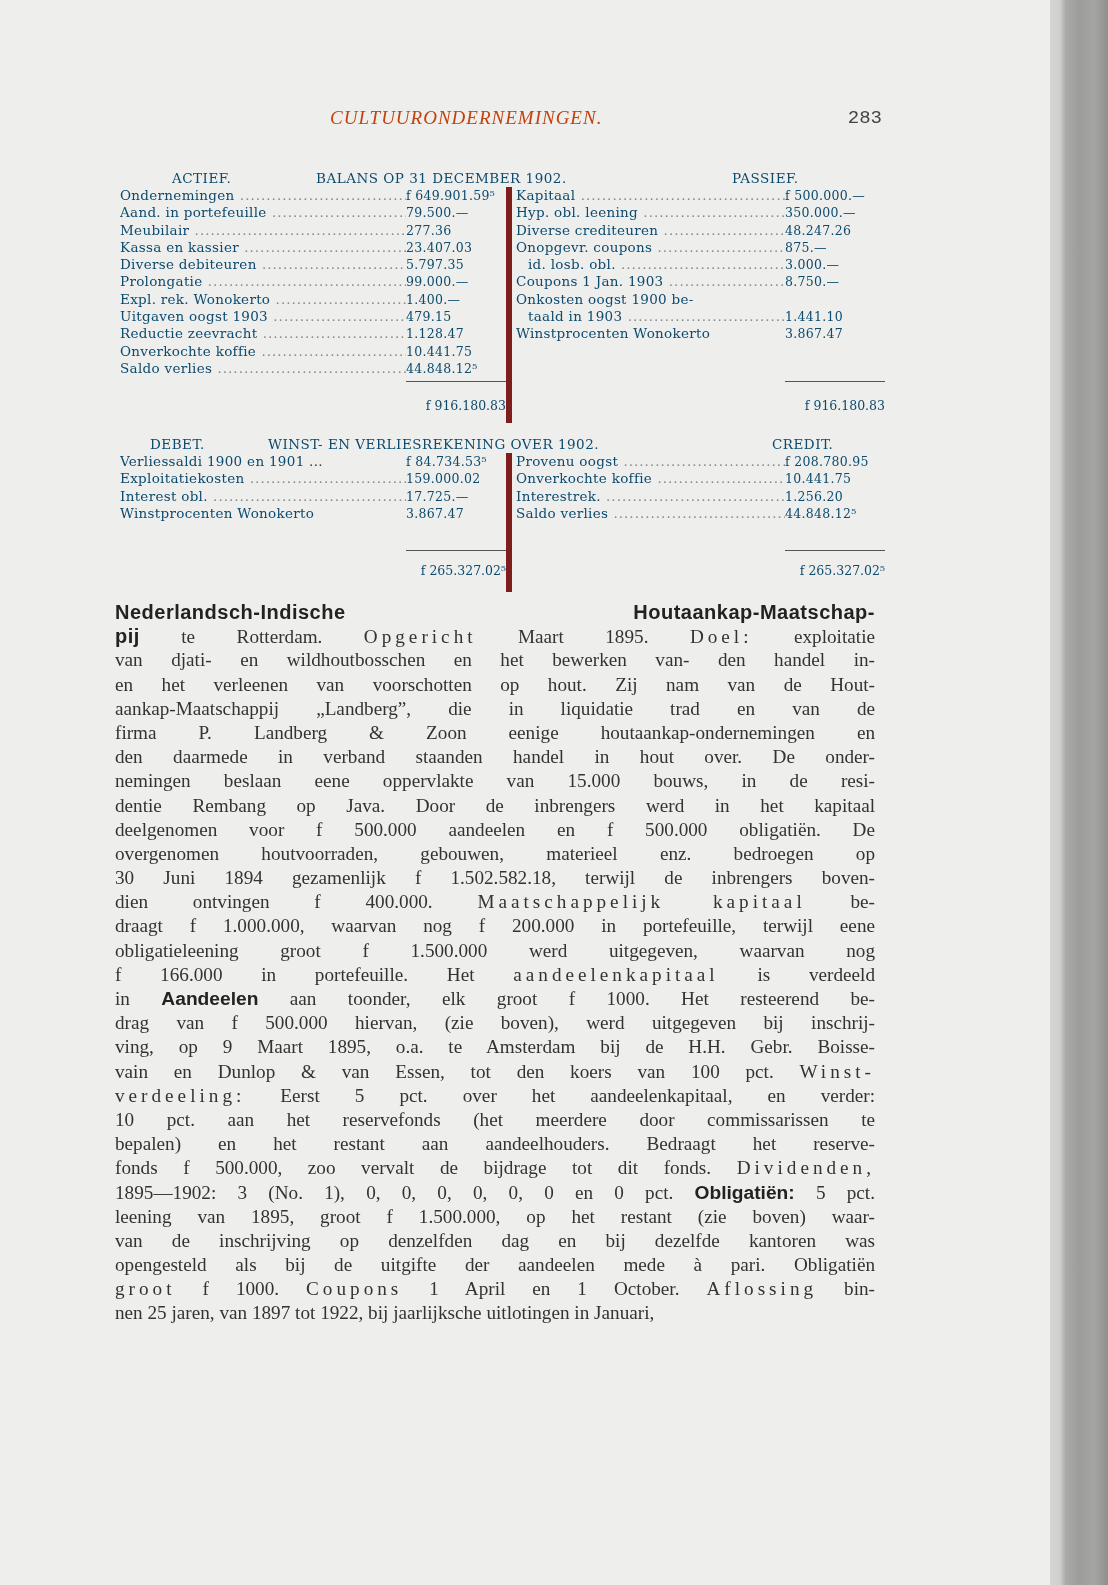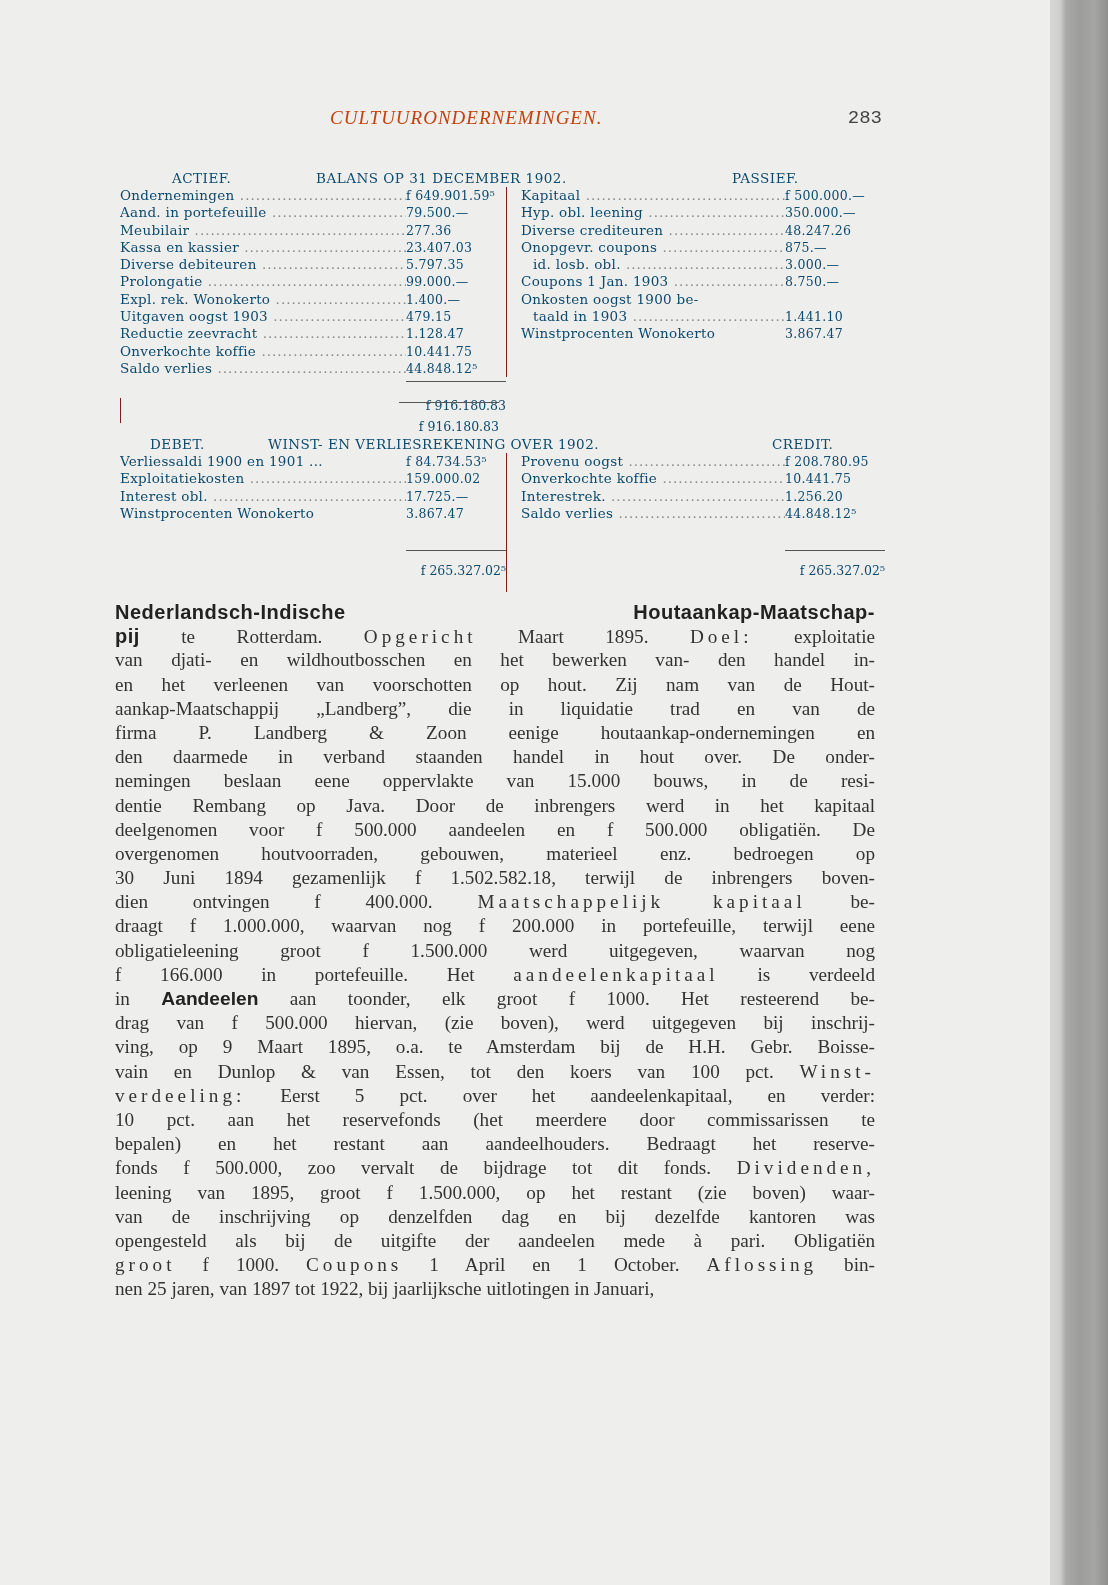--- a/index.html
+++ b/index.html
@@ -24,21 +24,21 @@
     position: absolute; right: 0; top: 0; font-size: 19px; font-family: Liberation Mono, monospace; color: #444;
   }
   .stmt {
     position: absolute; left: 112px; width: 765px;
     font-family: "DejaVu Serif", serif; font-size: 13.5px; line-height: 17.3px; color: #0c4a6e; margin-left: 8px;
   }
   .stmt .caption { position: relative; height: 17px; font-size: 13.5px; letter-spacing: 0.5px; }
   .stmt .caption span { position: absolute; top: 0; white-space: nowrap; }
   .cols { position: relative; display: flex; }
   .col-left { width: 386px; }
-  .col-right { width: 379px; border-left: 1px solid #7f1d1d; padding-left: 14px; box-sizing: border-box; }
+  .col-right { width: 379px; border-left: 6px solid #7f1d1d; padding-left: 4px; box-sizing: border-box; }
   .row { display: flex; height: 17.3px; white-space: nowrap; letter-spacing: 0.3px; }
   .row .lbl { flex: 1; overflow: hidden; }
   .row .lbl::after { content: " .................................................................."; color: #888; letter-spacing: 1px; }
   .row.nodots .lbl::after { content: ""; }
   .row .amt { width: 100px; text-align: left; font-size: 12.5px; }
   .row.indent .lbl { padding-left: 12px; }
   .total { height: 38px; position: relative; }
   .total .rule { position: absolute; right: 0; top: 4px; width: 100px; border-top: 1px solid #555; }
   .total .amt { position: absolute; right: 0; top: 12px; font-size: 12.5px; }
   .body-text {
@@ -147,21 +147,21 @@
         <div class="row indent">
           <span class="lbl">taald in 1903</span>
           <span class="amt">1.441.10</span>
         </div>
         <div class="row nodots">
           <span class="lbl">Winstprocenten Wonokerto</span>
           <span class="amt">3.867.47</span>
         </div>
       </div>
   </div>
-  <div class="cols" style="height:46px;flex-direction:column;">
+  <div class="cols" style="height:46px;">
     <div class="col-left total">
       <div class="rule"></div>
       <span class="amt" style="top:20px">f 916.180.83</span>
     </div>
     <div class="col-right total" style="height:46px;">
       <div class="rule"></div>
       <span class="amt" style="top:20px">f 916.180.83</span>
     </div>
   </div>
 </div>
@@ -243,19 +243,20 @@
       <span class="line"><span>obligatieleening  groot  f 1.500.000  werd uitgegeven, waarvan nog</span></span>
       <span class="line"><span>f 166.000 in portefeuille. Het </span><span class="sp">aandeelenkapitaal</span><span> is verdeeld</span></span>
       <span class="line"><span>in </span><span class="bold">Aandeelen</span><span> aan toonder, elk groot f 1000. Het resteerend be-</span></span>
       <span class="line"><span>drag van f 500.000 hiervan, (zie boven), werd uitgegeven bij inschrij-</span></span>
       <span class="line"><span>ving, op 9 Maart 1895, o.a. te Amsterdam bij de H.H. Gebr. Boisse-</span></span>
       <span class="line"><span>vain en Dunlop &amp; van Essen, tot den koers van 100 pct. </span><span class="sp">Winst-</span></span>
       <span class="line"><span class="sp">verdeeling:</span><span> Eerst 5 pct. over het aandeelenkapitaal, en verder:</span></span>
       <span class="line"><span>10 pct. aan het reservefonds (het meerdere door commissarissen te</span></span>
       <span class="line"><span>bepalen) en het restant aan aandeelhouders. Bedraagt het reserve-</span></span>
       <span class="line"><span>fonds f 500.000, zoo vervalt de bijdrage tot dit fonds. </span><span class="sp">Dividenden,</span></span>
+      <span class="line"><span>1895—1902: 3 (No. 1), 0, 0, 0, 0, 0, 0 en 0 pct. </span><span class="bold">Obligatiën:</span><span> 5 pct.</span></span>
       <span class="line"><span>leening van 1895, groot f 1.500.000, op het restant (zie boven) waar-</span></span>
       <span class="line"><span>van de inschrijving op denzelfden dag en bij dezelfde kantoren was</span></span>
       <span class="line"><span>opengesteld als bij de uitgifte der aandeelen mede à pari. Obligatiën</span></span>
       <span class="line"><span class="sp">groot</span><span> f 1000. </span><span class="sp">Coupons</span><span> 1 April en 1 October. </span><span class="sp">Aflossing</span><span> bin-</span></span>
       <span class="line last"><span>nen 25 jaren, van 1897 tot 1922, bij jaarlijksche uitlotingen in Januari,</span></span>
     </div>
 </div>
 
 </body></html>

